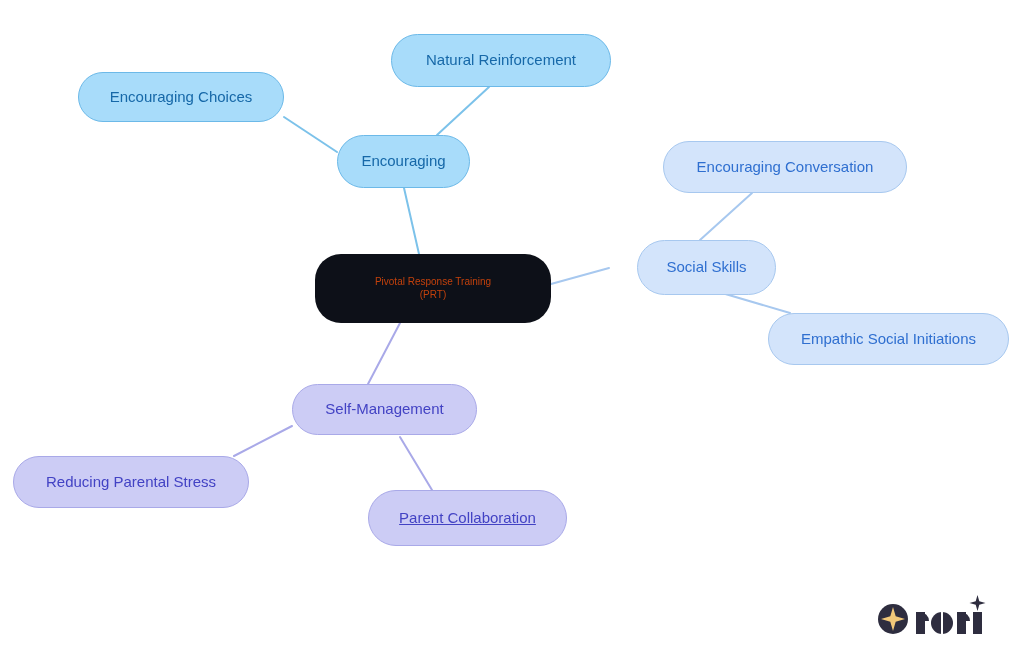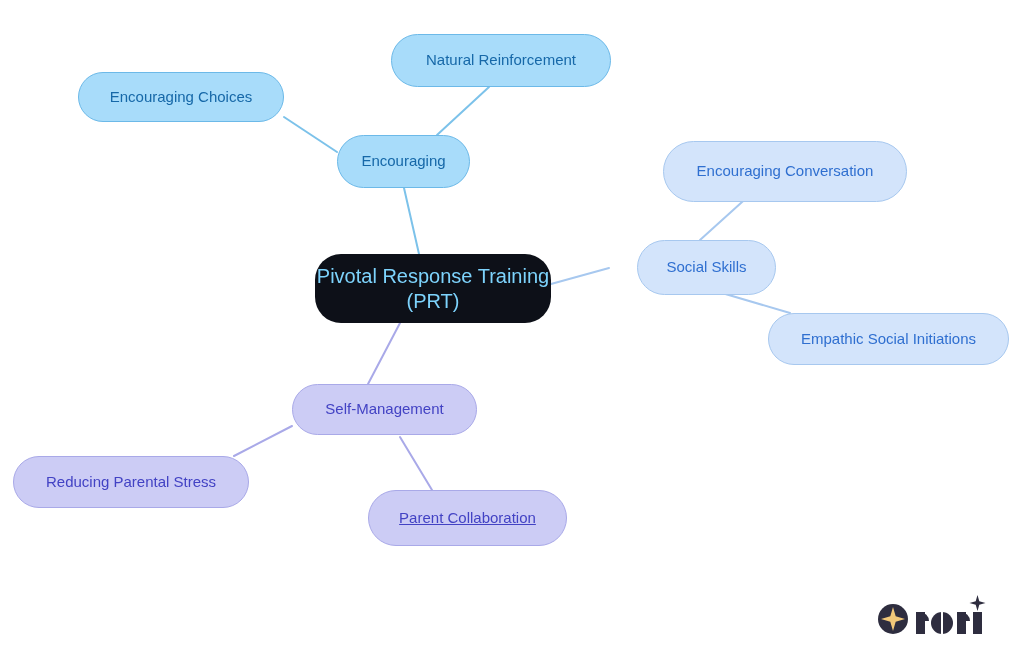--- a/index.html
+++ b/index.html
@@ -33,22 +33,22 @@
     border-style: solid;
     border-width: 1.5px;
     line-height: 1.22;
     white-space: pre-line;
     z-index: 2;
   }
   .node-root {
     border-radius: 26px;
     border: none;
     background: #0d1018;
-    color: #7dd3fc;
-    font-size: 20px;
+    color: #c2410c;
+    font-size: 10px;
     z-index: 3;
   }
   .branch-motivation {
     background: #a8dcfa;
     border-color: #6cb9e8;
     color: #1668a8;
     text-align: right;
   }
   .branch-social {
     background: #d3e4fb;
@@ -104,18 +104,18 @@
     <rect x="97" y="18" width="9" height="22" fill="#2e2d3f"></rect>
     <path d="M101.5 1 L103.3 7.2 L109.5 9 L103.3 10.8 L101.5 17 L99.7 10.8 L93.5 9 L99.7 7.2 Z" fill="#2e2d3f"></path>
   </svg>
 
 <div class="node node-root" style="left: 315px; top: 254px; width: 236px; height: 69px;">Pivotal Response Training
 (PRT)</div>
     <div class="node branch-motivation node-branch" style="left: 337px; top: 135px; width: 133px; height: 53px;">Encouraging</div>
     <div class="node branch-motivation node-leaf" style="left: 391px; top: 34px; width: 220px; height: 53px;">Natural Reinforcement</div>
     <div class="node branch-motivation node-leaf" style="left: 78px; top: 72px; width: 206px; height: 50px;">Encouraging Choices</div>
     <div class="node branch-social node-branch" style="left: 637px; top: 240px; width: 139px; height: 55px;">Social Skills</div>
-    <div class="node branch-social node-leaf" style="left: 663px; top: 141px; width: 244px; height: 61px;">Encouraging Conversation</div>
+    <div class="node branch-social node-leaf" style="left: 663px; top: 141px; width: 244px; height: 52px;">Encouraging Conversation</div>
     <div class="node branch-social node-leaf" style="left: 768px; top: 313px; width: 241px; height: 52px;">Empathic Social Initiations</div>
     <div class="node branch-self node-branch" style="left: 292px; top: 384px; width: 185px; height: 51px;">Self-Management</div>
     <div class="node branch-self node-leaf" style="left: 13px; top: 456px; width: 236px; height: 52px;">Reducing Parental Stress</div>
     <div class="node branch-self node-leaf" style="left: 368px; top: 490px; width: 199px; height: 56px; text-decoration: underline;">Parent Collaboration</div>
   </div>
 
 </body></html>

